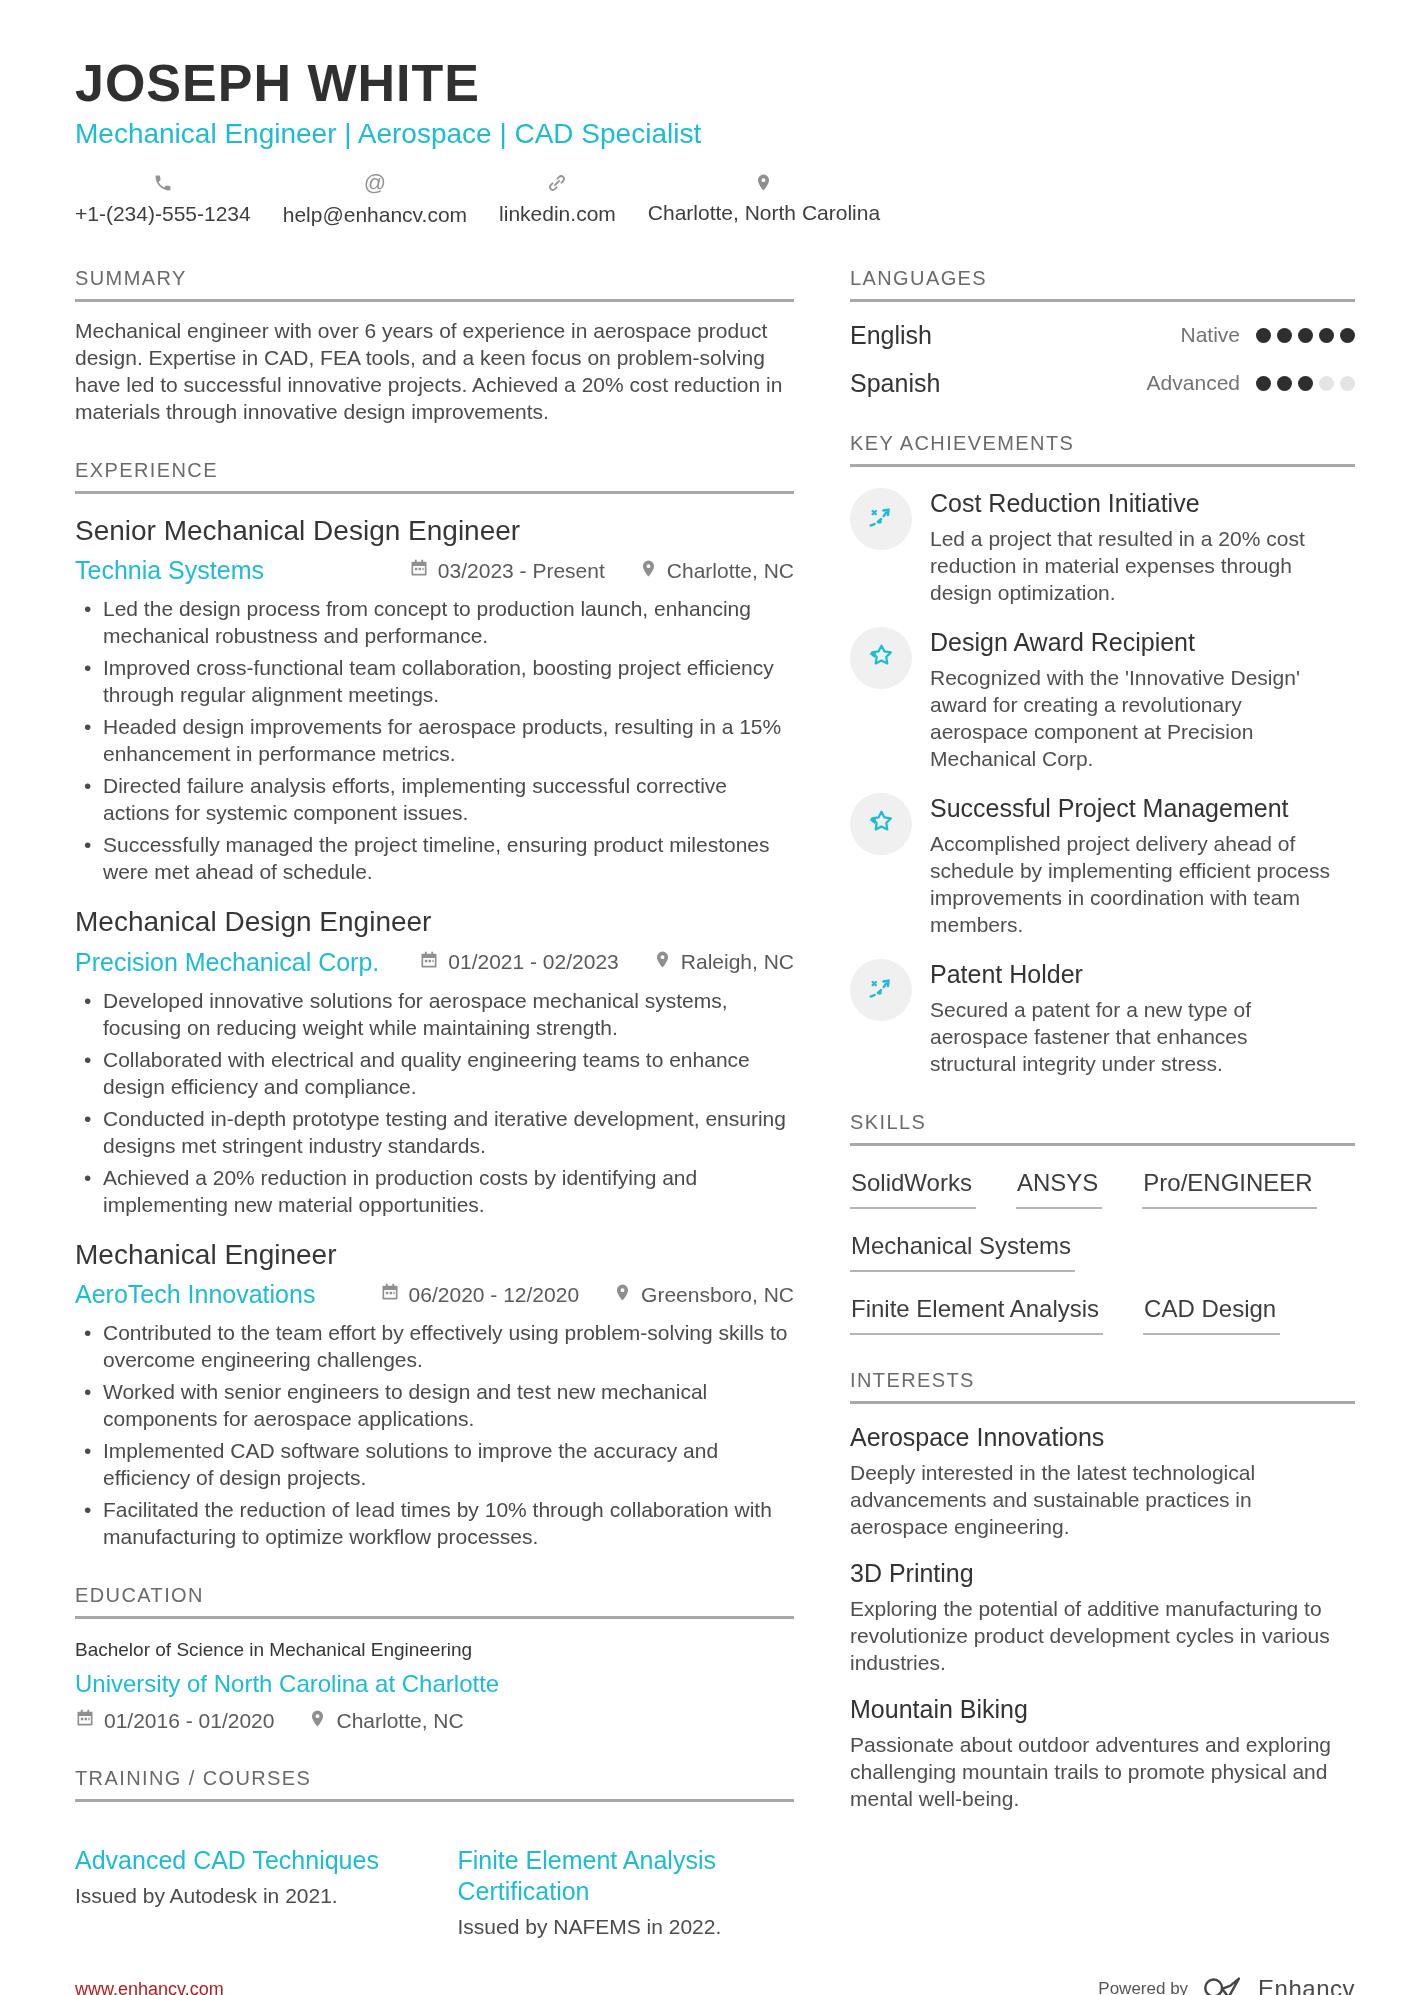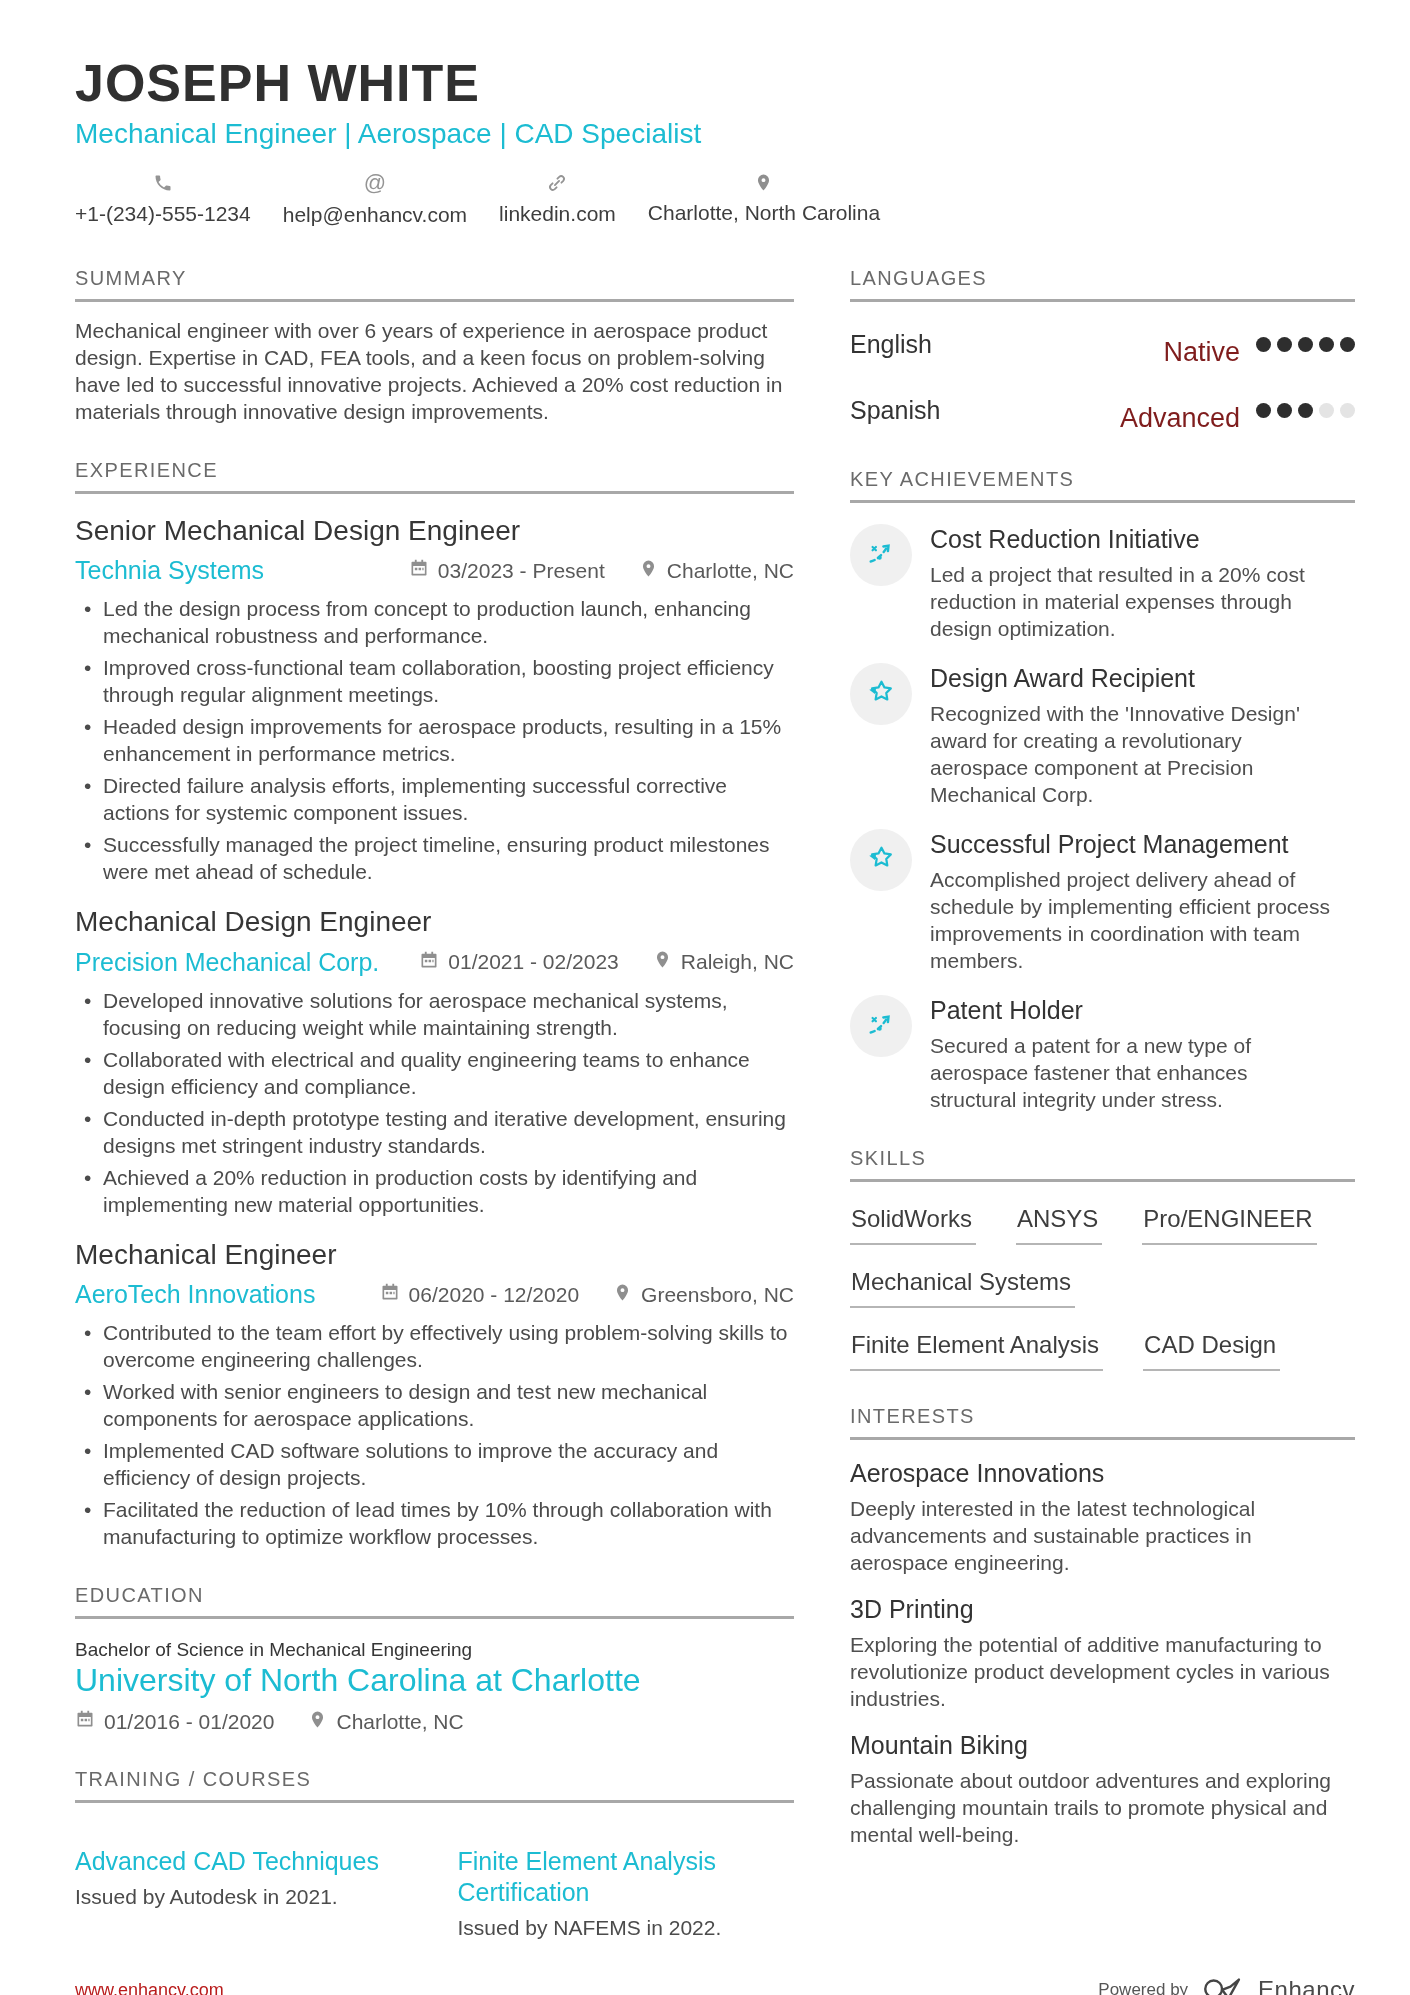--- a/index.html
+++ b/index.html
@@ -27,30 +27,30 @@
   .job-meta{display:flex;align-items:center;margin-top:9px;}
   .company{color:var(--accent);font-size:25px;}
   .meta-group{display:flex;align-items:center;gap:9px;font-size:21px;color:var(--metagray);}
   .meta-date{margin-left:auto;}
   .meta-loc{margin-left:34px;}
   ul.bullets{margin:10px 0 0;padding:0;list-style:none;}
   ul.bullets li{position:relative;padding-left:28px;font-size:21px;line-height:27px;color:var(--body);margin-bottom:5px;}
   ul.bullets li::before{content:"\2022";position:absolute;left:9px;top:0;color:var(--body);}
   
   .degree{font-size:19px;font-weight:400;color:#363636;margin-top:20px;line-height:1.2;}
-  .school{color:var(--accent);font-size:32px;}
+  .school{color:var(--accent);font-size:24px;margin-top:8px;}
   .edu-meta{display:flex;align-items:center;gap:34px;margin-top:10px;}
   
   .courses{display:grid;grid-template-columns:1fr 1fr;column-gap:46px;margin-top:18px;}
   .course-title{font-size:25px;line-height:31px;color:var(--accent);margin-top:25px;}
   .course-issued{font-size:21px;color:var(--body);margin-top:8px;}
   
   .lang-row{display:flex;align-items:center;margin-top:19px;}
   .lang-name{font-size:25px;color:#333;}
-  .lang-level{margin-left:auto;font-size:27px;color:#7f1d1d;margin-top:16px;}
+  .lang-level{margin-left:auto;font-size:21px;color:#737373;}
   .dots{display:flex;gap:6px;margin-left:16px;}
   .dot{width:15px;height:15px;border-radius:50%;background:#e4e4e4;}
   .dot.filled{background:#2e2e2e;}
   
   .ach{display:flex;gap:18px;margin-top:21px;}
   .ach-iconwrap{width:62px;height:62px;border-radius:50%;background:#f0f0f0;flex:none;display:flex;align-items:center;justify-content:center;color:var(--accent);}
   .ach-body{padding-right:20px;}
   .ach-title{font-size:25px;color:#333;line-height:1.2;}
   .ach-text{font-size:21px;line-height:27px;color:#4f4f4f;margin-top:7px;}
   

